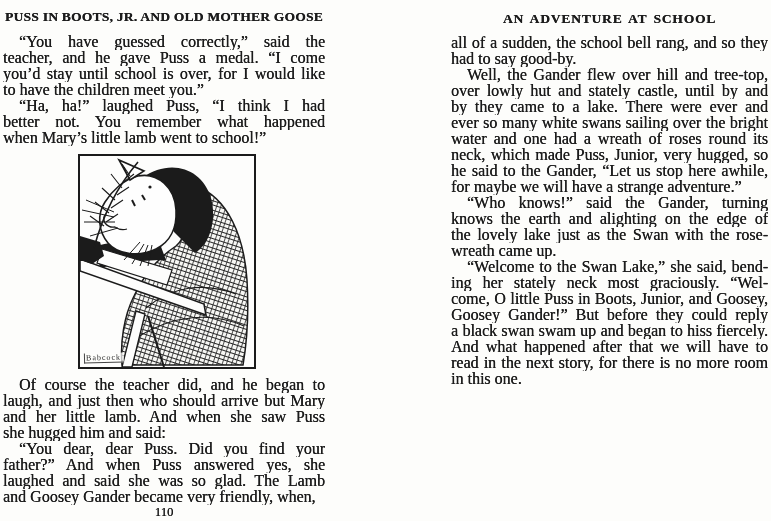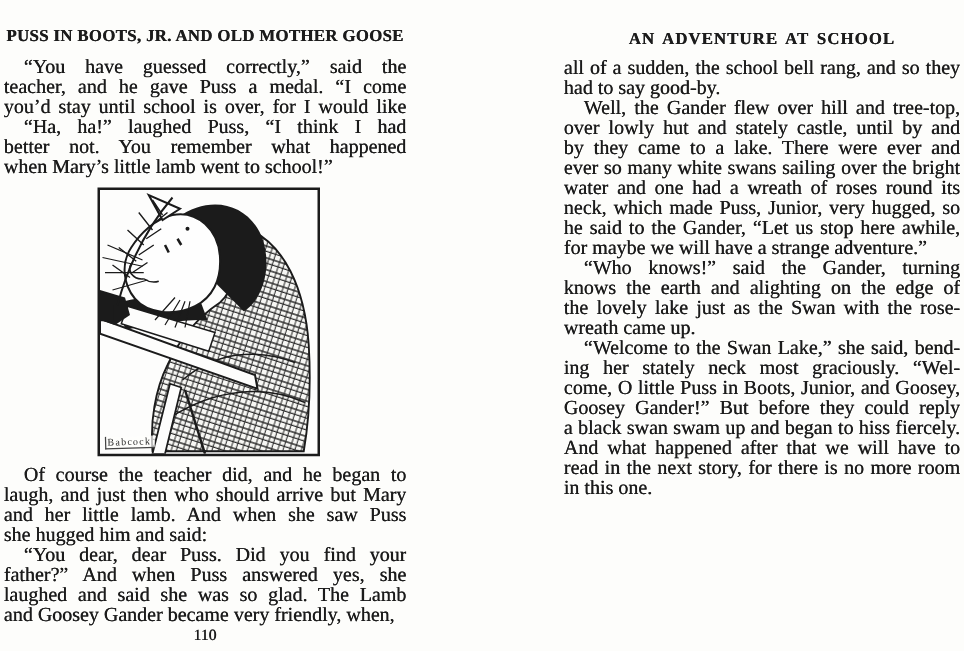--- a/index.html
+++ b/index.html
@@ -5,21 +5,21 @@
   html, body { margin: 0; padding: 0; }
   body {
     width: 771px; height: 521px;
     background: #fdfdfb;
     font-family: "Liberation Serif", serif;
     color: #1c1c1c;
     position: relative;
     overflow: hidden;
   }
   .spread { position: absolute; inset: 0; }
-  .page { position: absolute; top: 12px; }
+  .page { position: absolute; top: 0; }
   .page-left  { left: 3px;   width: 322px; }
   .page-right { left: 451px; width: 317px; }
 
   .running-head {
     font-weight: bold;
     text-align: center;
     white-space: nowrap;
     font-size: 13.4px;
     line-height: 15px;
     letter-spacing: 0.3px;
@@ -82,20 +82,21 @@
 <div class="spread">
 
   <div class="page page-left">
     <div class="running-head">PUSS IN BOOTS, JR. AND OLD MOTHER GOOSE</div>
 
     <div class="body-text">
         <div class="para">
           <div class="line indent">“You have guessed correctly,” said the</div>
           <div class="line">teacher, and he gave Puss a medal. “I come</div>
           <div class="line">you’d stay until school is over, for I would like</div>
+          <div class="line last">to have the children meet you.”</div>
         </div>
         <div class="para">
           <div class="line indent">“Ha, ha!” laughed Puss, “I think I had</div>
           <div class="line">better not. You remember what happened</div>
           <div class="line last">when Mary’s little lamb went to school!”</div>
         </div>
       </div>
 
     <figure class="illustration">
       <svg viewBox="0 0 174 211" xmlns="http://www.w3.org/2000/svg">

